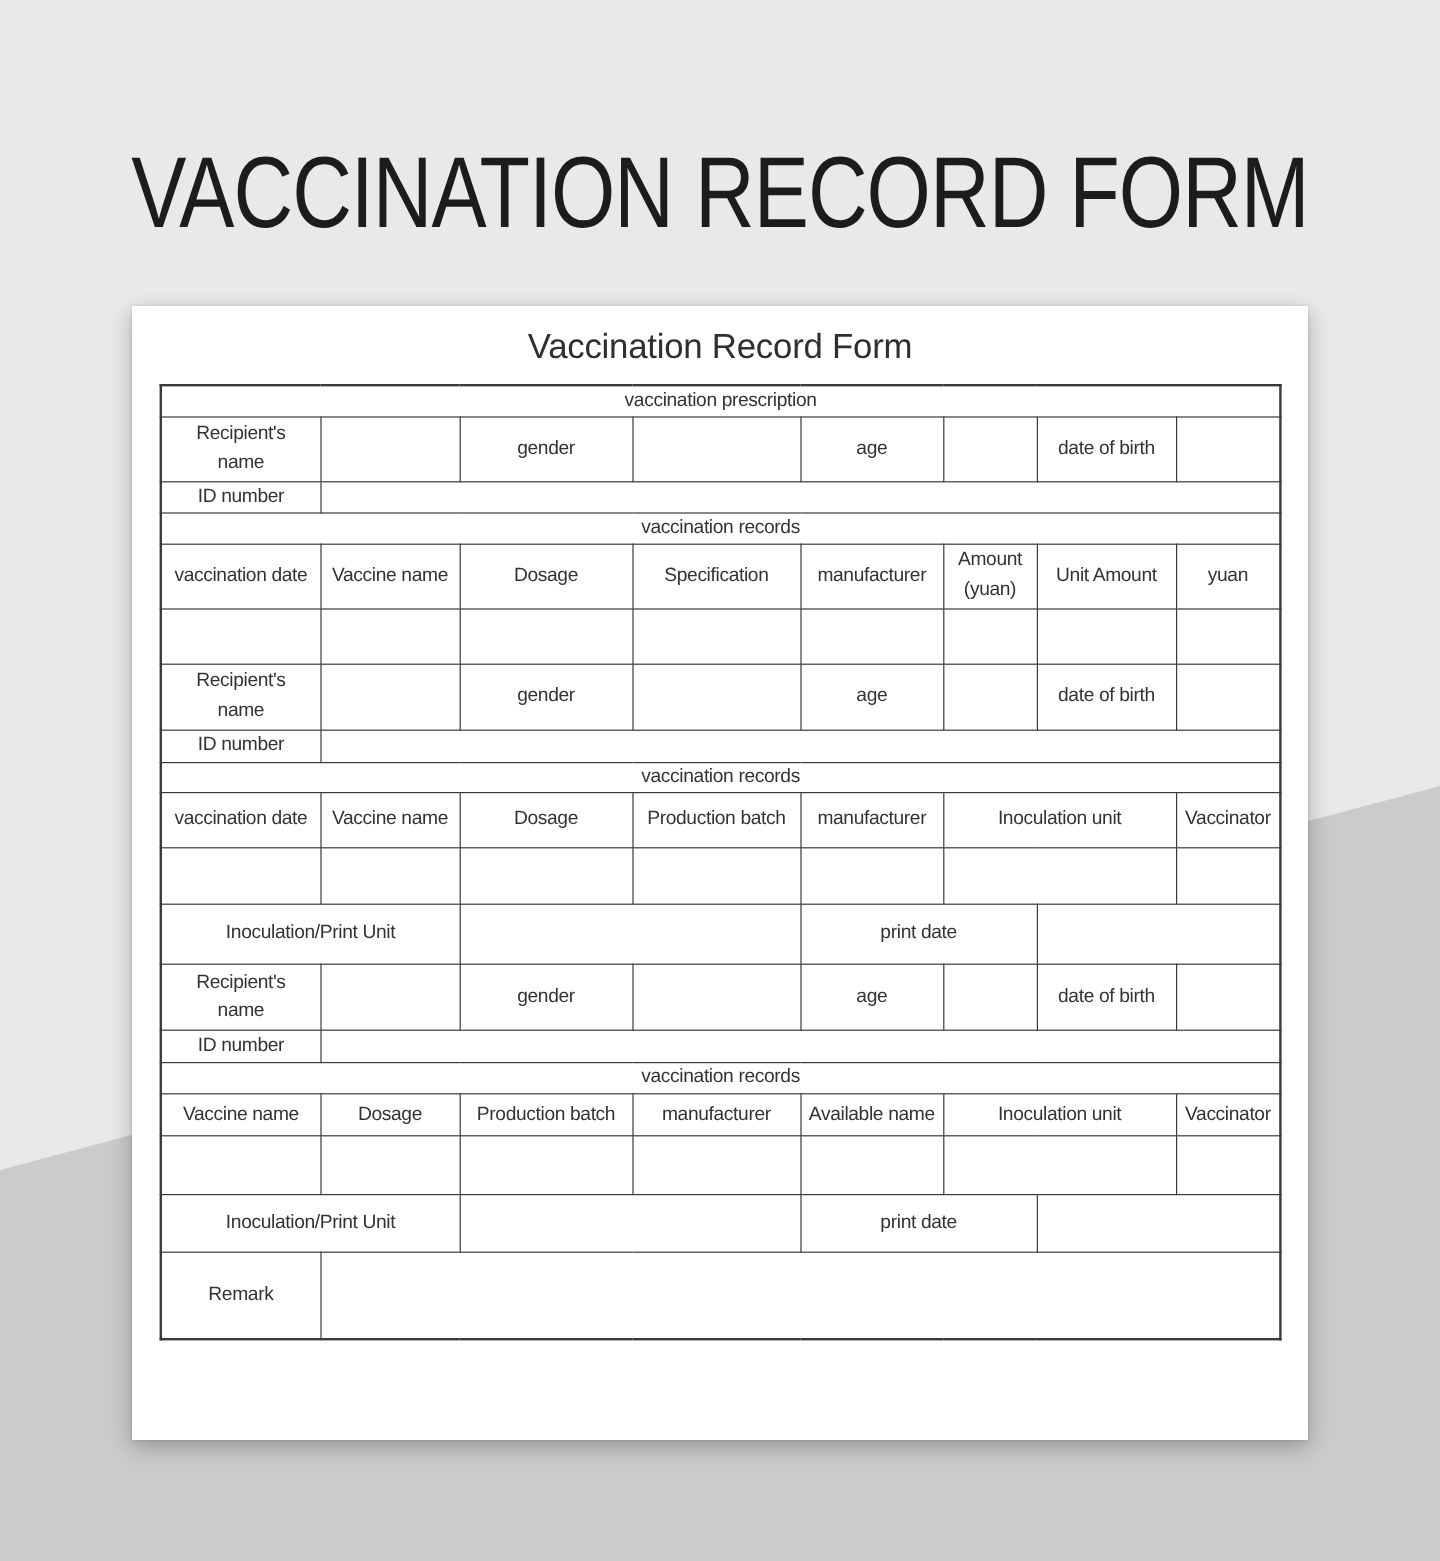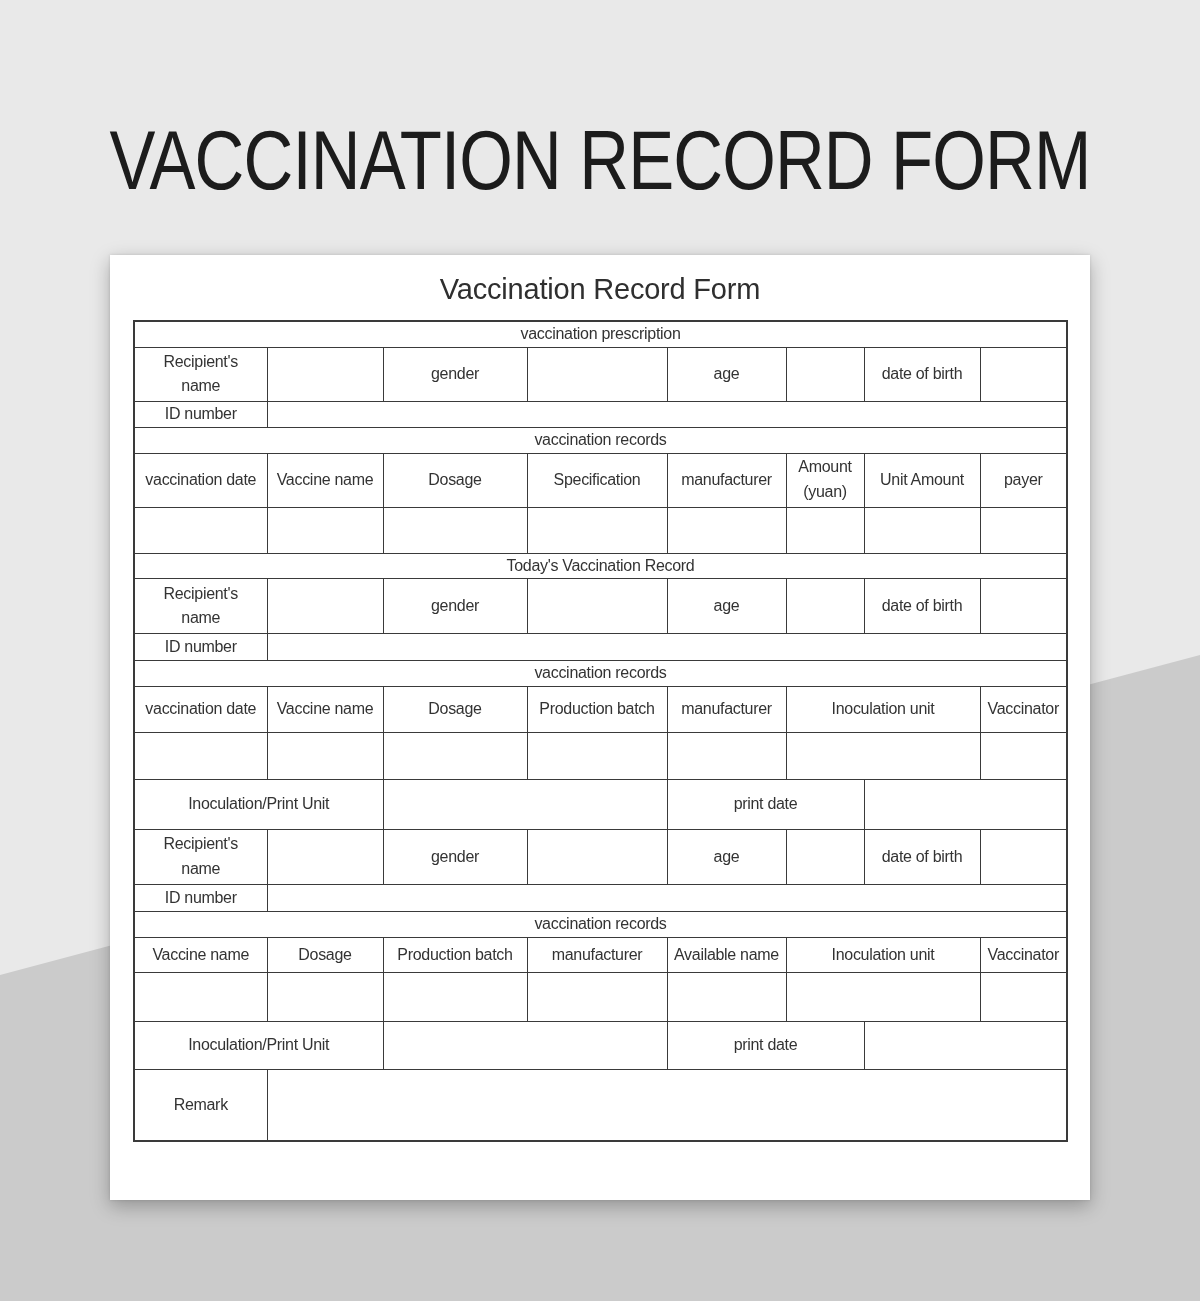--- a/index.html
+++ b/index.html
@@ -99,36 +99,33 @@
           <td colspan="8">vaccination records</td>
         </tr>
         <tr style="height:54px">
           <td>vaccination date</td>
           <td>Vaccine name</td>
           <td>Dosage</td>
           <td>Specification</td>
           <td>manufacturer</td>
           <td>Amount (yuan)</td>
           <td>Unit Amount</td>
-          <td>payer</td>
+          <td>yuan</td>
         </tr>
         <tr style="height:46px">
           <td></td>
           <td></td>
           <td></td>
           <td></td>
           <td></td>
           <td></td>
           <td></td>
           <td></td>
         </tr>
 
-        <tr style="height:25px">
-          <td colspan="8">Today's Vaccination Record</td>
-        </tr>
         <tr style="height:55px">
           <td><span class="wrap-narrow">Recipient's name</span></td>
           <td></td>
           <td>gender</td>
           <td></td>
           <td>age</td>
           <td></td>
           <td>date of birth</td>
           <td></td>
         </tr>

